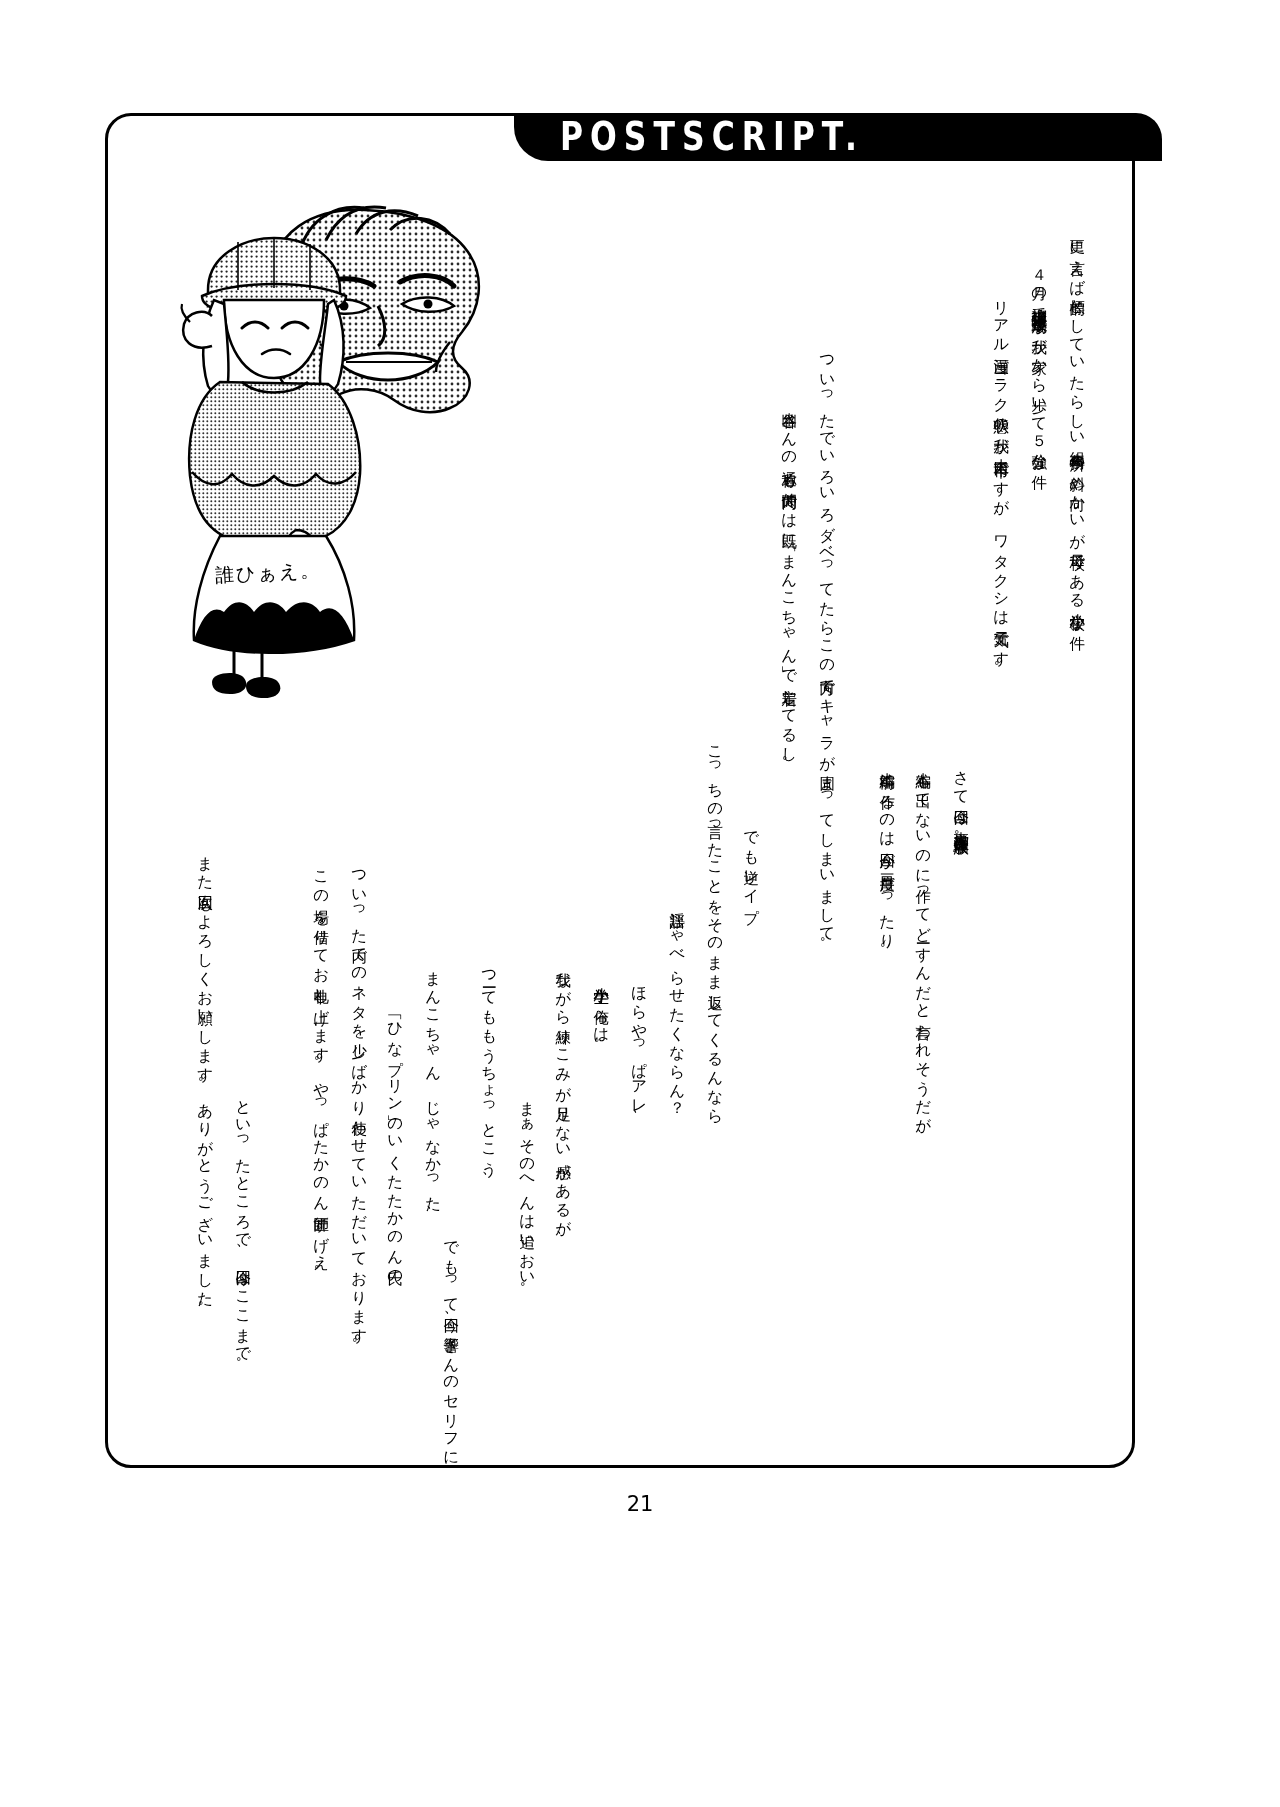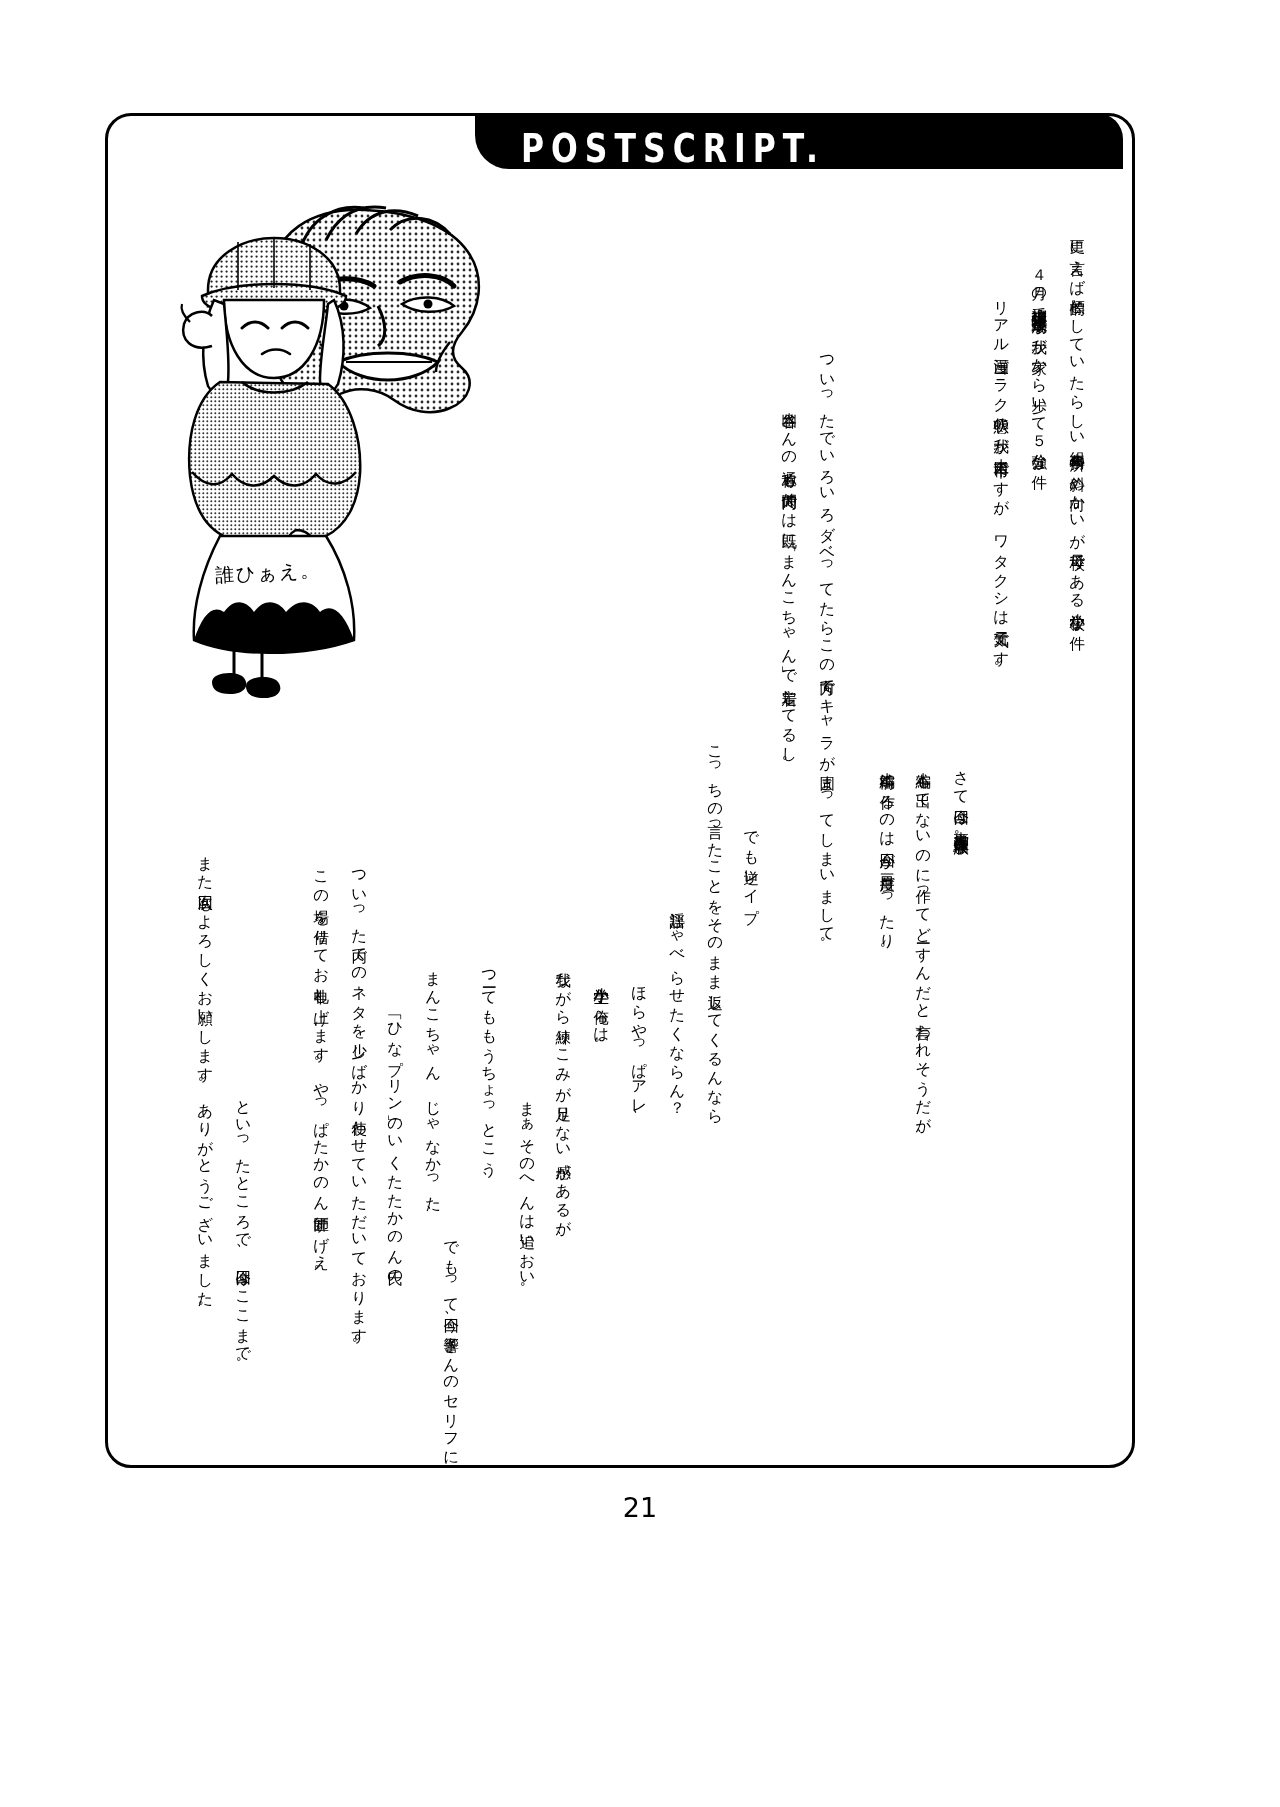--- a/index.html
+++ b/index.html
@@ -25,30 +25,30 @@
     height: 1355px;
     border: 3px solid #000;
     border-radius: 26px;
     box-sizing: border-box;
     background: #fff;
   }
 
   
   .title-banner {
     position: absolute;
-    left: 475px;
+    left: 514px;
     top: 113px;
     width: 648px;
-    height: 56px;
+    height: 48px;
     background: #000;
     border-top-right-radius: 26px;
     border-bottom-left-radius: 34px;
     box-sizing: border-box;
     display: flex;
-    align-items: flex-end;
+    align-items: center;
     justify-content: flex-start;
     padding-left: 46px;
   }
   .title-banner .title-text {
     color: #fff;
     font-family: "DejaVu Sans", sans-serif;
     font-weight: bold;
     font-size: 35px;
     letter-spacing: 7px;
     font-stretch: condensed;
@@ -87,21 +87,21 @@
   }
 
   
   .page-number {
     position: absolute;
     left: 0;
     top: 1492px;
     width: 1280px;
     text-align: center;
     font-family: "DejaVu Sans", sans-serif;
-    font-size: 27px;
+    font-size: 21px;
   }
 </style>
 </head>
 <body>
 
 <div class="page-frame"></div>
 
 <div class="title-banner">
   <span class="title-text">POSTSCRIPT.</span>
 </div>

